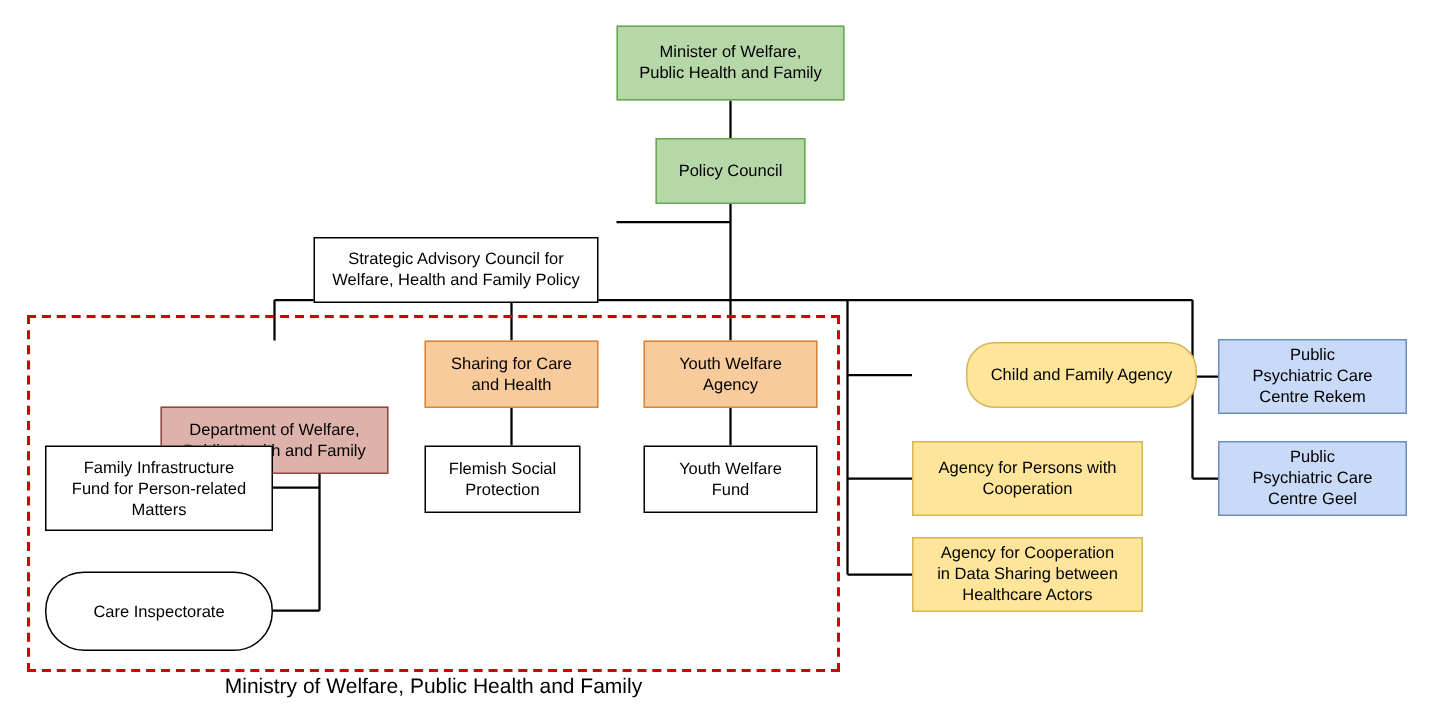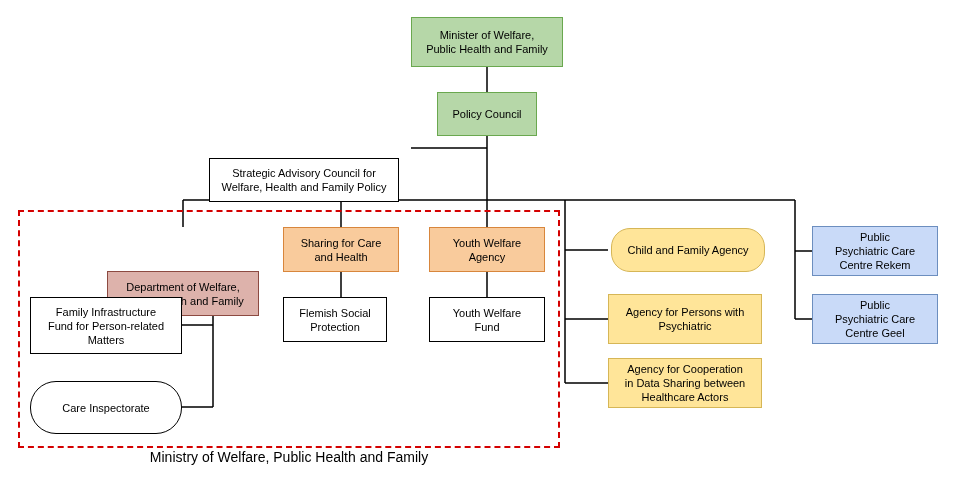--- a/index.html
+++ b/index.html
@@ -107,24 +107,24 @@
 Matters</div>
 
   <div class="node" style="left:30px; top:381px; width:152px; height:53px;border-radius:26px;">Care Inspectorate</div>
 
   <div class="node" style="left:283px; top:297px; width:104px; height:45px;">Flemish Social
 Protection</div>
 
   <div class="node" style="left:429px; top:297px; width:116px; height:45px;">Youth Welfare
 Fund</div>
 
-  <div class="node yellow" style="left:611px; top:228px; width:154px; height:44px;border-radius:19px;">Child and Family Agency</div>
+  <div class="node yellow" style="left:644px; top:228px; width:154px; height:44px;border-radius:19px;">Child and Family Agency</div>
 
   <div class="node yellow" style="left:608px; top:294px; width:154px; height:50px;">Agency for Persons with
-Psychiatric</div>
+Cooperation</div>
 
   <div class="node yellow" style="left:608px; top:358px; width:154px; height:50px;">Agency for Cooperation
 in Data Sharing between
 Healthcare Actors</div>
 
   <div class="node blue" style="left:812px; top:226px; width:126px; height:50px;">Public
 Psychiatric Care
 Centre Rekem</div>
 
   <div class="node blue" style="left:812px; top:294px; width:126px; height:50px;">Public

